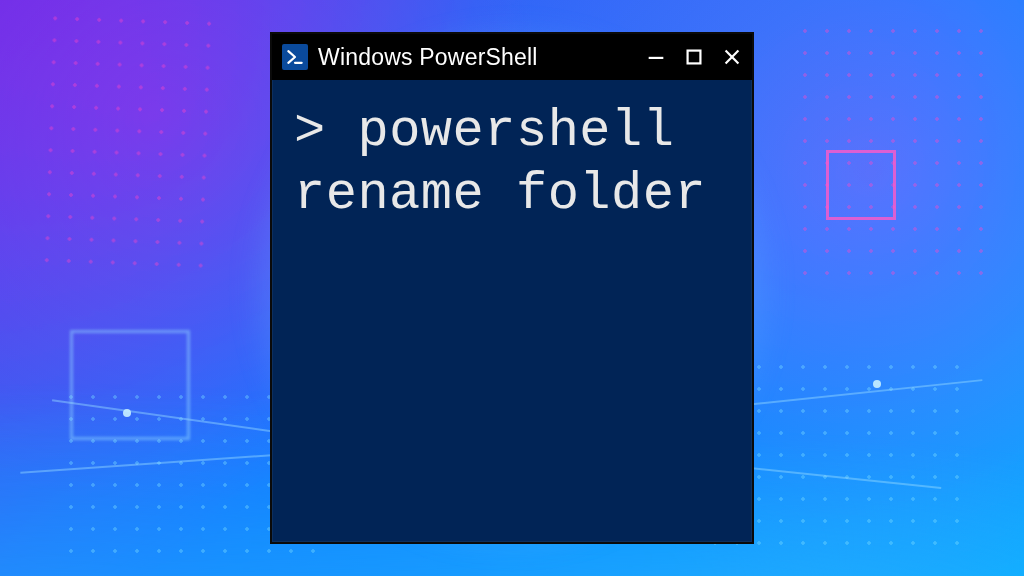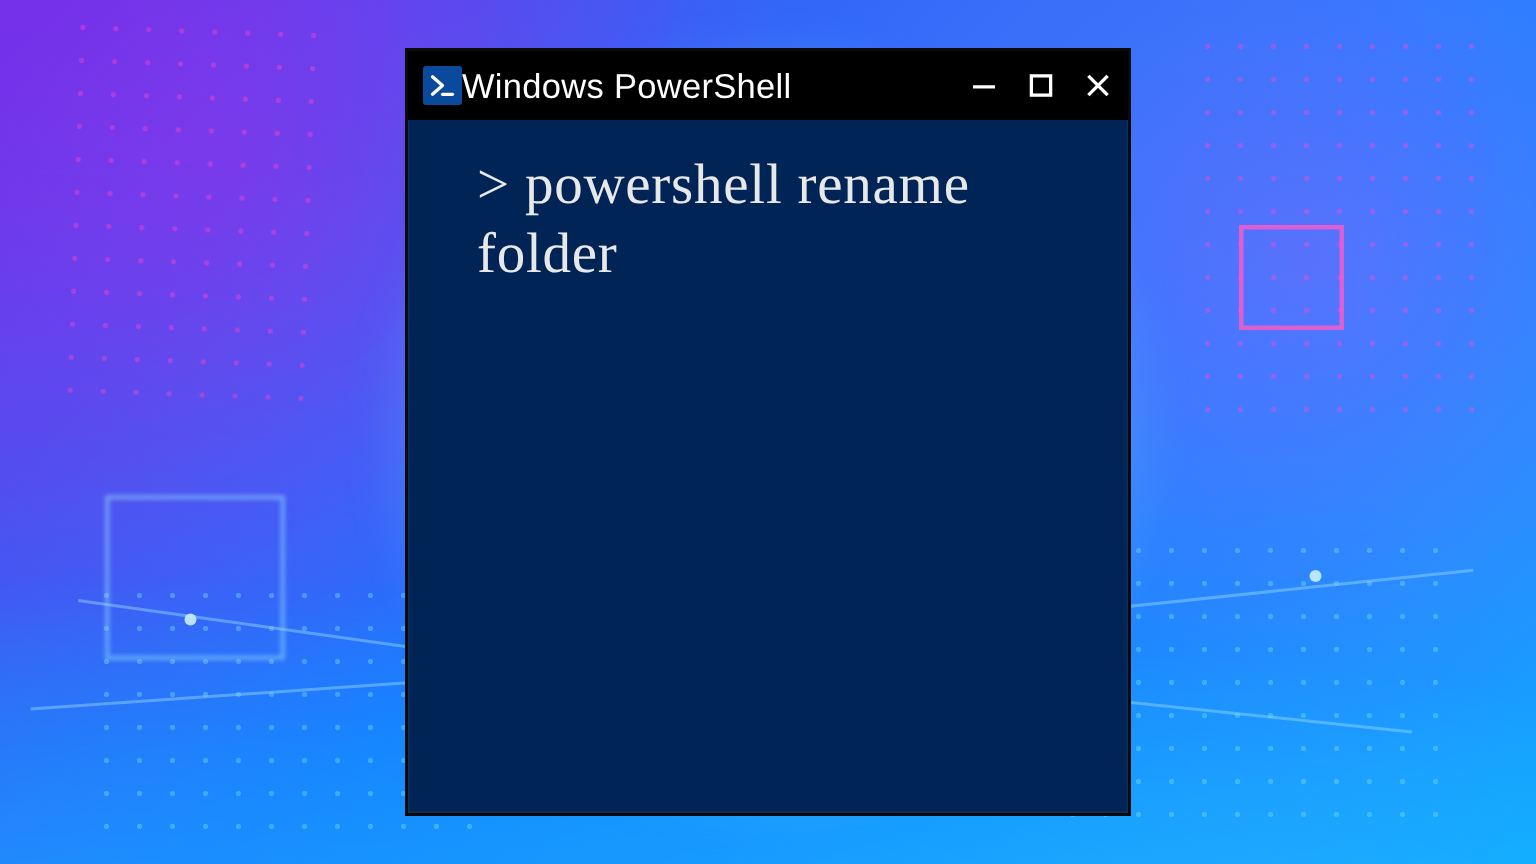--- a/index.html
+++ b/index.html
@@ -97,20 +97,21 @@
     box-shadow: 0 0 0 1px rgba(255,255,255,0.05) inset;
     display: flex;
     flex-direction: column;
   }
   .titlebar {
     height: 46px;
     background: #000000;
     display: flex;
     align-items: center;
     padding: 0 8px 0 10px;
+    gap: 10px;
     flex: 0 0 auto;
   }
   .ps-icon {
     width: 26px; height: 26px;
     background: #0a4a9c;
     border-radius: 2px;
     display:flex; align-items:center; justify-content:center;
     flex: 0 0 auto;
   }
   .ps-icon svg { width: 20px; height: 20px; }
@@ -132,27 +133,26 @@
     width: 24px; height: 24px;
     display:flex; align-items:center; justify-content:center;
     color:#fff;
     cursor: pointer;
   }
   .ctl svg { width: 22px; height: 22px; stroke:#fff; stroke-width:2.4; fill:none; }
   .terminal {
     flex: 1 1 auto;
     padding: 20px 22px;
     color: #e8e8e8;
-    font-family: Liberation Serif, serif;
-    font-size: 38px;
+    font-family: Liberation Mono, monospace;
+    font-size: 52px;
     line-height: 1.22;
     letter-spacing: 0.5px;
     white-space: pre-wrap;
     word-break: break-word;
-    margin-left: 24px;
   }
   .prompt { color:#e8e8e8; }
 </style>
 </head>
 <body>
 
 <div class="backdrop"></div>
 <div class="wave"></div>
 <div class="dots"></div>
 <div class="dots2"></div>

